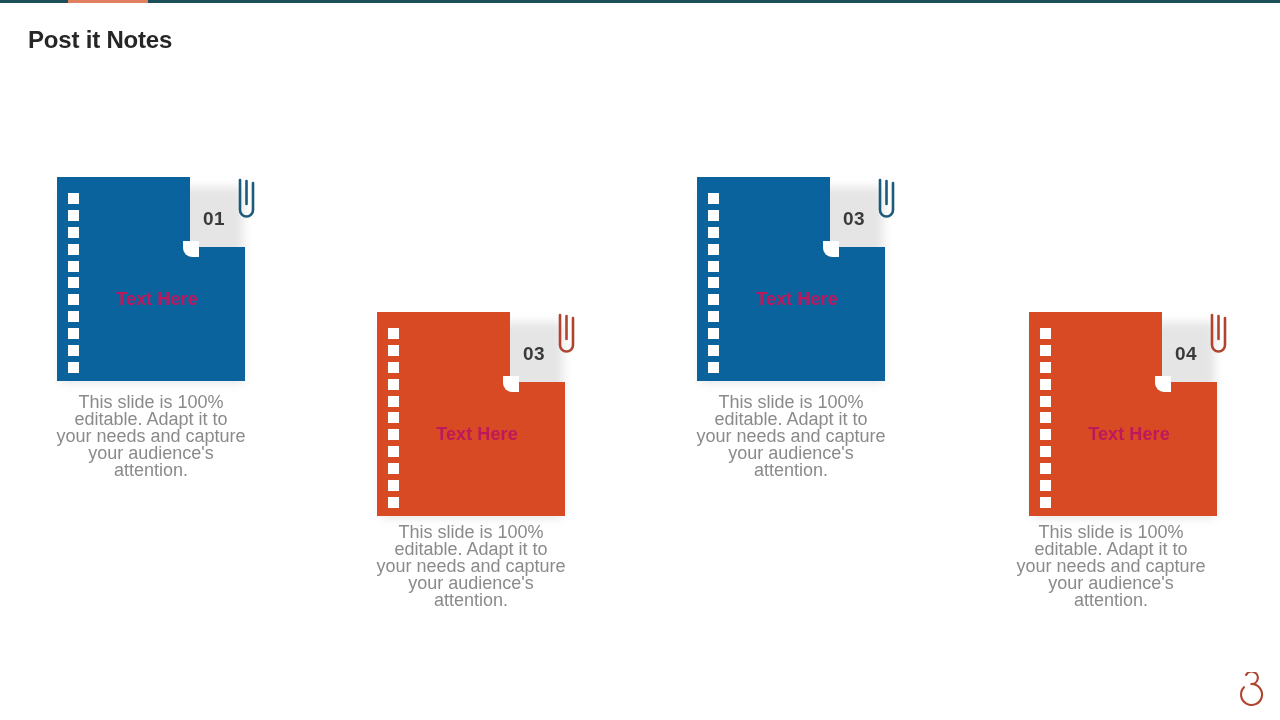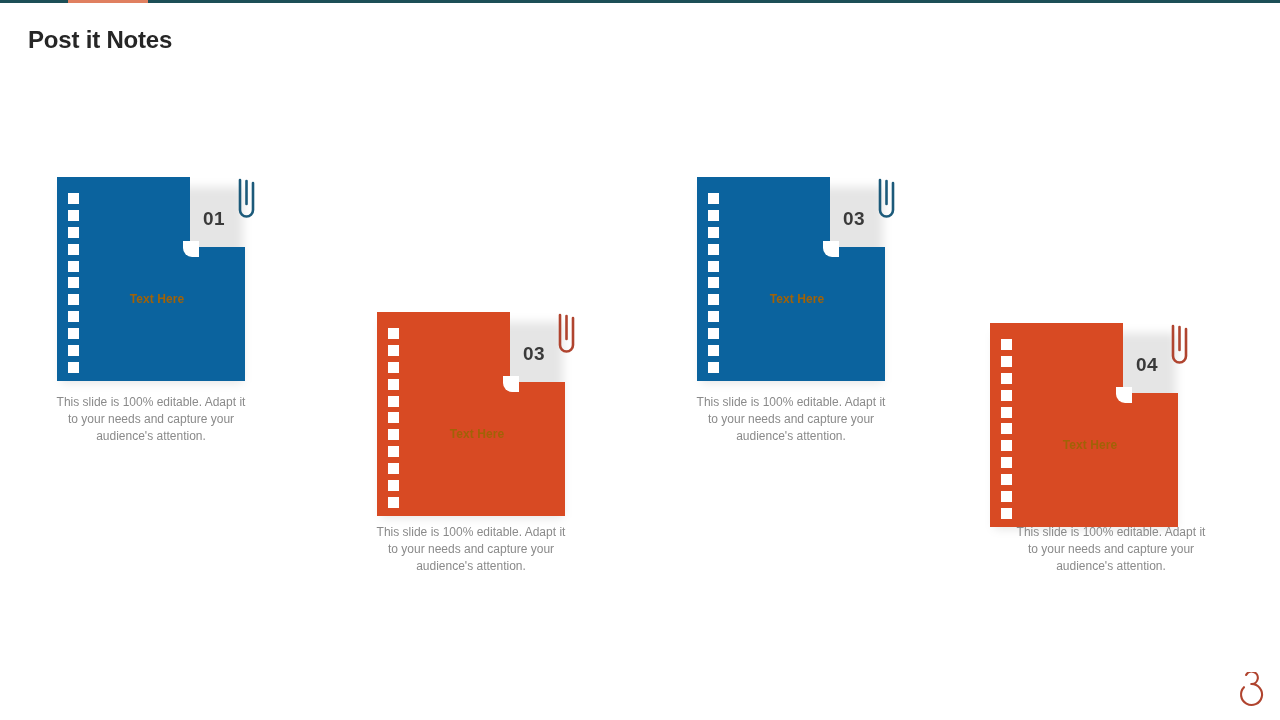--- a/index.html
+++ b/index.html
@@ -82,28 +82,28 @@
     width:26px;height:48px;z-index:6;
   }
   
   .note-label{
     position:absolute;left:0;top:0;width:188px;height:204px;
     display:flex;align-items:center;justify-content:center;
     z-index:5;pointer-events:none;
   }
   .note-label span{
     margin-top:40px;margin-left:12px;
-    color:#a16207;font-size:12px;font-weight:bold;
+    color:#be185d;font-size:18px;font-weight:bold;
     letter-spacing:0.1px;
   }
   
   .caption{
     position:absolute;
     width:190px;
-    font-size:12px;line-height:17px;
+    font-size:18px;line-height:17px;
     color:#8a8a8a;text-align:center;
   }
   
   .blue .paper-top,.blue .paper-bottom,.blue .notch-fill{background:#0b639e;}
   .red  .paper-top,.red  .paper-bottom,.red  .notch-fill{background:#d84a23;}
   
   #footer-logo{
     position:absolute;right:8px;bottom:6px;width:40px;height:42px;
   }
 </style>
@@ -205,21 +205,21 @@
       <path d="M7 3 L7 33 a6.5 6.5 0 0 0 13 0 L20 6" fill="none" stroke="#1c5a7a" stroke-width="2.6" stroke-linecap="round"></path>
       <path d="M13.5 4 L13.5 27" fill="none" stroke="#1c5a7a" stroke-width="2.6" stroke-linecap="round"></path>
     </svg>
   </div>
   <div class="note-label">
     <span>Text Here</span>
   </div>
 </div>
 <div class="caption" style="left:696px;top:394px;">This slide is 100% editable. Adapt it to your needs and capture your audience's attention.</div>
 
-<div class="note red" style="left:990px;top:312px;margin-top:11px;">
+<div class="note red" style="left:1029px;top:312px;">
   <div class="note-shadow"></div>
   <div class="paper-top"></div>
   <div class="paper-bottom"></div>
   <div class="notch-fill"></div>
   <div class="notch-round"></div>
   <div class="perfs">
       <div class="perf"></div>
       <div class="perf"></div>
       <div class="perf"></div>
       <div class="perf"></div>

